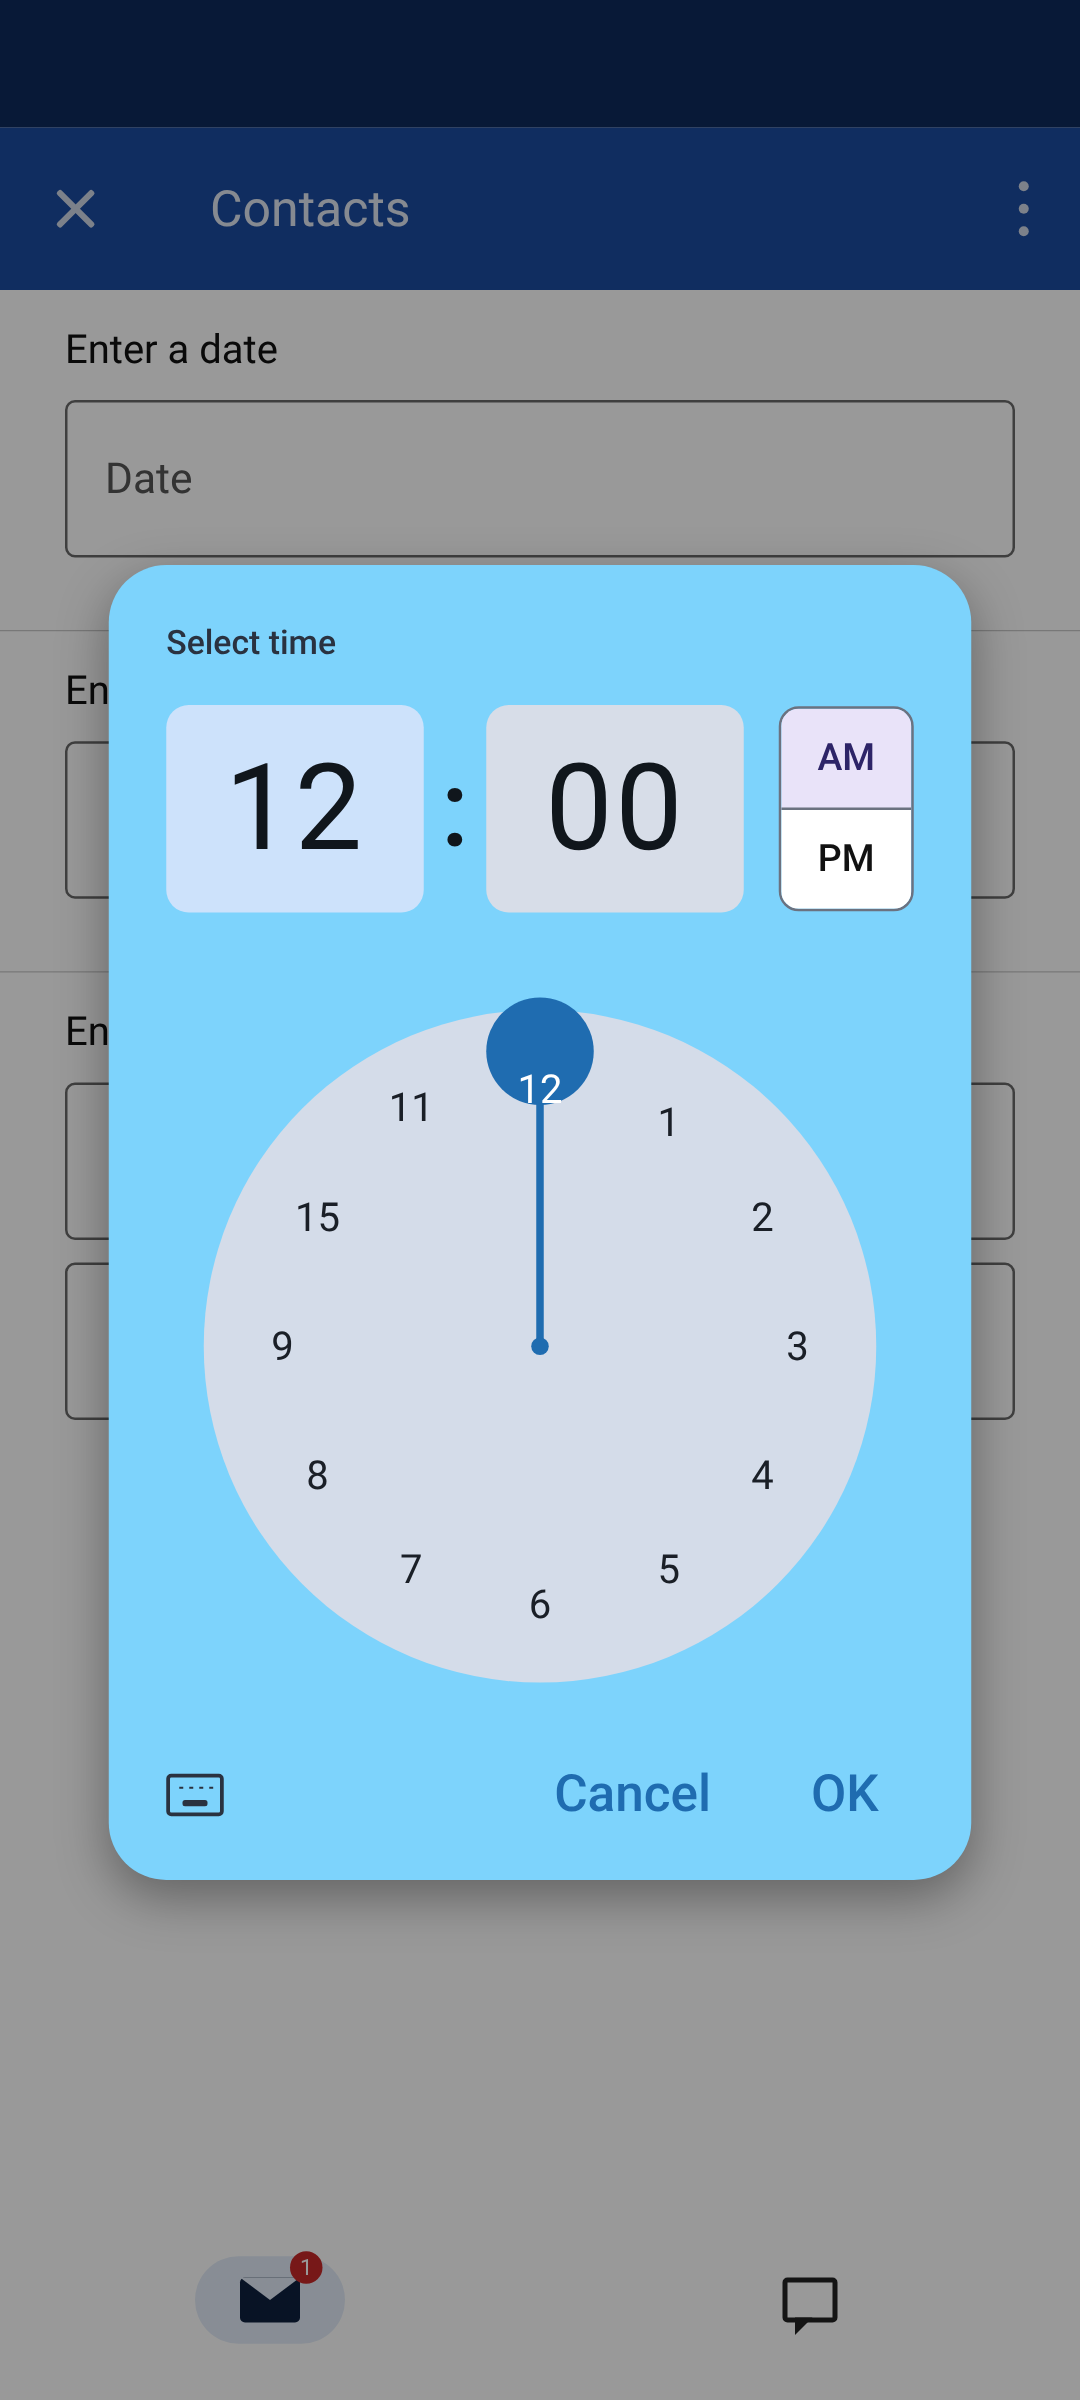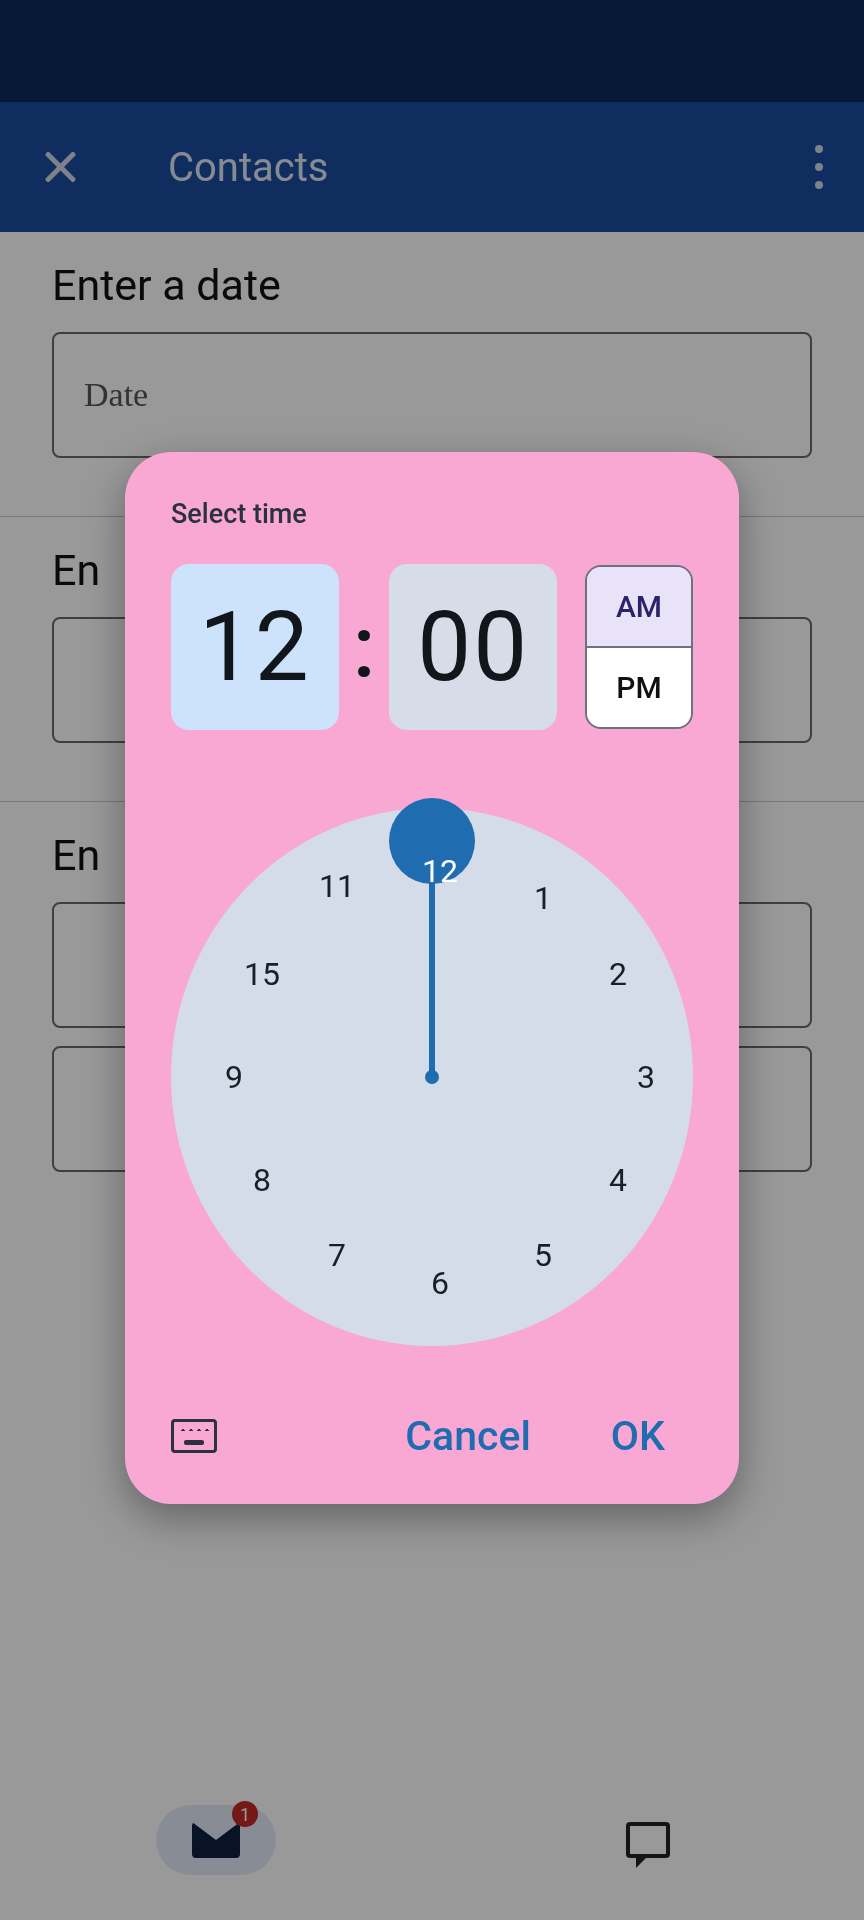--- a/index.html
+++ b/index.html
@@ -65,36 +65,35 @@
 
   .content {
     padding: 0;
   }
   .section {
     padding: 14px 52px 40px;
     border-bottom: 1px solid #c9c9c9;
   }
   .section:last-of-type { border-bottom: none; }
   .section .label {
-    font-size: 43px;
+    font-size: 32px;
     color: #111;
     margin-bottom: 22px;
     margin-top: 14px;
   }
   .field {
     border: 2px solid #6a6a6a;
     border-radius: 8px;
     height: 126px;
     display: flex;
     align-items: center;
     padding: 13px 30px;
     font-size: 34px;
     color: #555;
     margin-bottom: 18px;
-    font-family: Liberation Serif, serif;
   }
   .field.empty { color: #555; }
 
   
   .nav-bar {
     position: absolute;
     bottom: 0; left: 0; right: 0;
     height: 160px;
     display: flex;
     justify-content: space-around;
@@ -159,22 +158,22 @@
     inset: 0;
     background: rgba(0,0,0,0.40);
     display: flex;
     align-items: flex-start;
     justify-content: center;
   }
 
   
   .dialog {
     margin-top: 452px;
-    width: 614px;
-    background: #f9a8d4;
+    width: 690px;
+    background: #7dd3fc;
     border-radius: 46px;
     padding: 46px 46px 34px;
     box-shadow: 0 14px 40px rgba(0,0,0,0.35);
   }
   .dialog-title {
     font-size: 27px;
     color: #2a3240;
     font-weight: 500;
     margin-bottom: 34px;
   }

